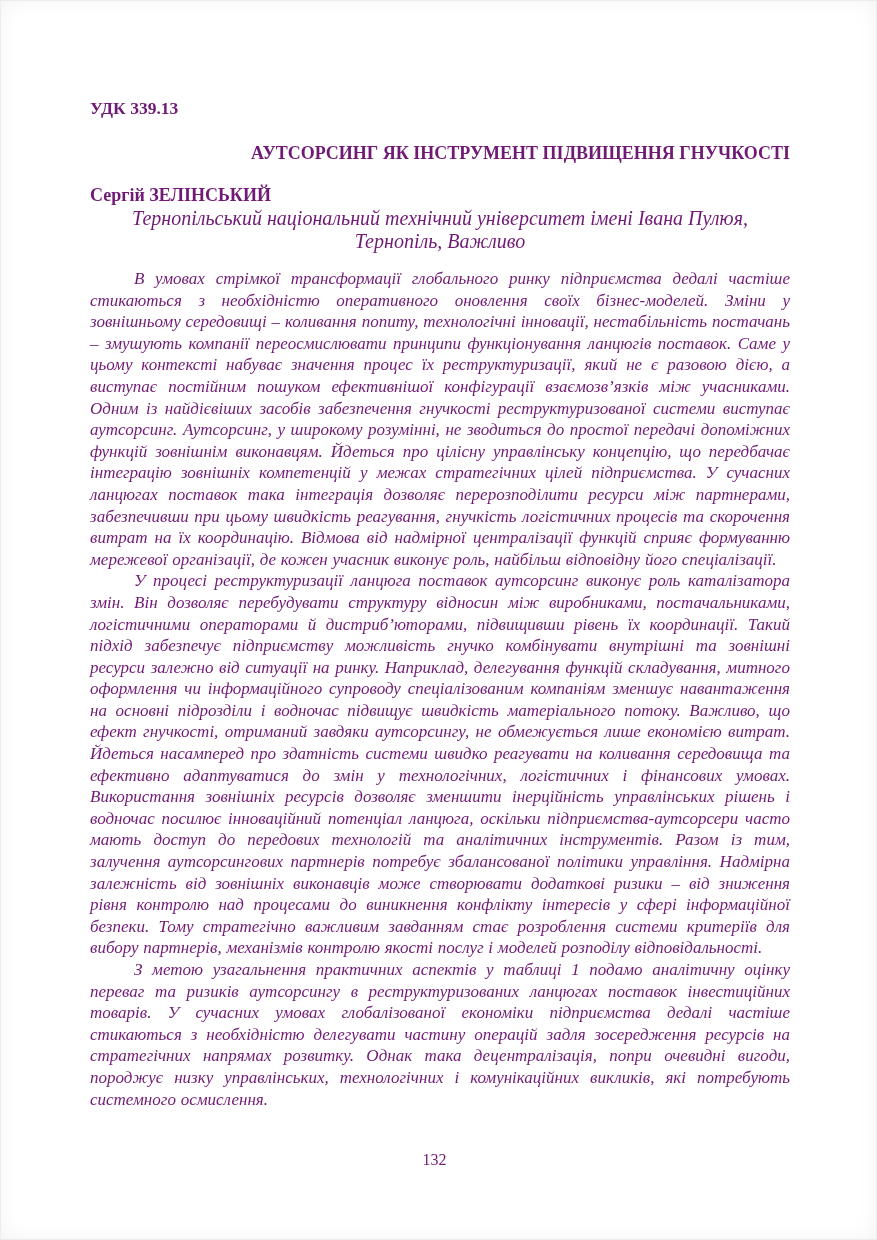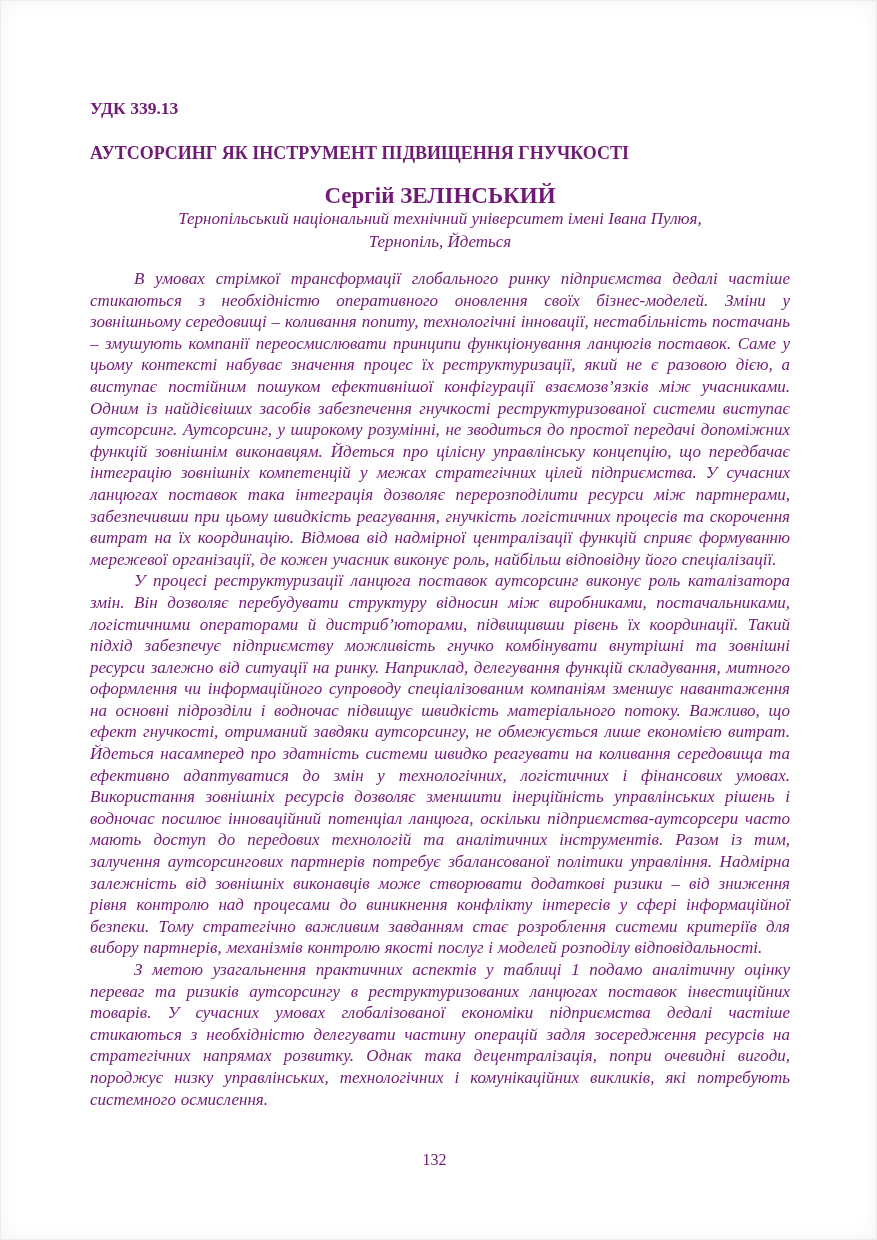--- a/index.html
+++ b/index.html
@@ -25,33 +25,32 @@
     font-weight: bold;
     font-size: 17.5px;
     line-height: 22px;
     text-align: left;
   }
   .title {
     margin: 21px 0 0 0;
     font-size: 18px;
     font-weight: bold;
     line-height: 27px;
-    text-align: left;
+    text-align: right;
   }
   .title .tline { display: block; }
   .author {
     margin-top: 17px;
-    font-size: 23px;
+    font-size: 18px;
     font-weight: bold;
-    text-align: center;
     line-height: 23px;
   }
   .affiliation {
     font-style: italic;
-    font-size: 17px;
+    font-size: 20px;
     text-align: center;
     line-height: 23px;
   }
   .affiliation .aline { display: block; }
   .body-text {
     margin-top: 15px;
   }
   .body-text p {
     margin: 0;
     font-size: 17px;
@@ -80,21 +79,21 @@
   <div class="udc">УДК 339.13</div>
 
   <h1 class="title">
     <span class="tline">АУТСОРСИНГ ЯК ІНСТРУМЕНТ ПІДВИЩЕННЯ ГНУЧКОСТІ</span>
   </h1>
 
   <div class="author">Сергій ЗЕЛІНСЬКИЙ</div>
 
   <div class="affiliation">
     <span class="aline">Тернопільський національний технічний університет імені Івана Пулюя,</span>
-    <span class="aline">Тернопіль, Йдеться</span>
+    <span class="aline">Тернопіль, Важливо</span>
   </div>
 
   <div class="body-text">
     <p>В умовах стрімкої трансформації глобального ринку підприємства дедалі частіше стикаються з необхідністю оперативного оновлення своїх бізнес-моделей. Зміни у зовнішньому середовищі – коливання попиту, технологічні інновації, нестабільність постачань – змушують компанії переосмислювати принципи функціонування ланцюгів поставок. Саме у цьому контексті набуває значення процес їх реструктуризації, який не є разовою дією, а виступає постійним пошуком ефективнішої конфігурації взаємозв’язків між учасниками. Одним із найдієвіших засобів забезпечення гнучкості реструктуризованої системи виступає аутсорсинг. Аутсорсинг, у широкому розумінні, не зводиться до простої передачі допоміжних функцій зовнішнім виконавцям. Йдеться про цілісну управлінську концепцію, що передбачає інтеграцію зовнішніх компетенцій у межах стратегічних цілей підприємства. У сучасних ланцюгах поставок така інтеграція дозволяє перерозподілити ресурси між партнерами, забезпечивши при цьому швидкість реагування, гнучкість логістичних процесів та скорочення витрат на їх координацію. Відмова від надмірної централізації функцій сприяє формуванню мережевої організації, де кожен учасник виконує роль, найбільш відповідну його спеціалізації.</p>
     <p>У процесі реструктуризації ланцюга поставок аутсорсинг виконує роль каталізатора змін. Він дозволяє перебудувати структуру відносин між виробниками, постачальниками, логістичними операторами й дистриб’юторами, підвищивши рівень їх координації. Такий підхід забезпечує підприємству можливість гнучко комбінувати внутрішні та зовнішні ресурси залежно від ситуації на ринку. Наприклад, делегування функцій складування, митного оформлення чи інформаційного супроводу спеціалізованим компаніям зменшує навантаження на основні підрозділи і водночас підвищує швидкість матеріального потоку. Важливо, що ефект гнучкості, отриманий завдяки аутсорсингу, не обмежується лише економією витрат. Йдеться насамперед про здатність системи швидко реагувати на коливання середовища та ефективно адаптуватися до змін у технологічних, логістичних і фінансових умовах. Використання зовнішніх ресурсів дозволяє зменшити інерційність управлінських рішень і водночас посилює інноваційний потенціал ланцюга, оскільки підприємства-аутсорсери часто мають доступ до передових технологій та аналітичних інструментів. Разом із тим, залучення аутсорсингових партнерів потребує збалансованої політики управління. Надмірна залежність від зовнішніх виконавців може створювати додаткові ризики – від зниження рівня контролю над процесами до виникнення конфлікту інтересів у сфері інформаційної безпеки. Тому стратегічно важливим завданням стає розроблення системи критеріїв для вибору партнерів, механізмів контролю якості послуг і моделей розподілу відповідальності.</p>
     <p>З метою узагальнення практичних аспектів у таблиці 1 подамо аналітичну оцінку переваг та ризиків аутсорсингу в реструктуризованих ланцюгах поставок інвестиційних товарів. У сучасних умовах глобалізованої економіки підприємства дедалі частіше стикаються з необхідністю делегувати частину операцій задля зосередження ресурсів на стратегічних напрямах розвитку. Однак така децентралізація, попри очевидні вигоди, породжує низку управлінських, технологічних і комунікаційних викликів, які потребують системного осмислення.</p>
   </div>
 
   <div class="page-number">132</div>
 

